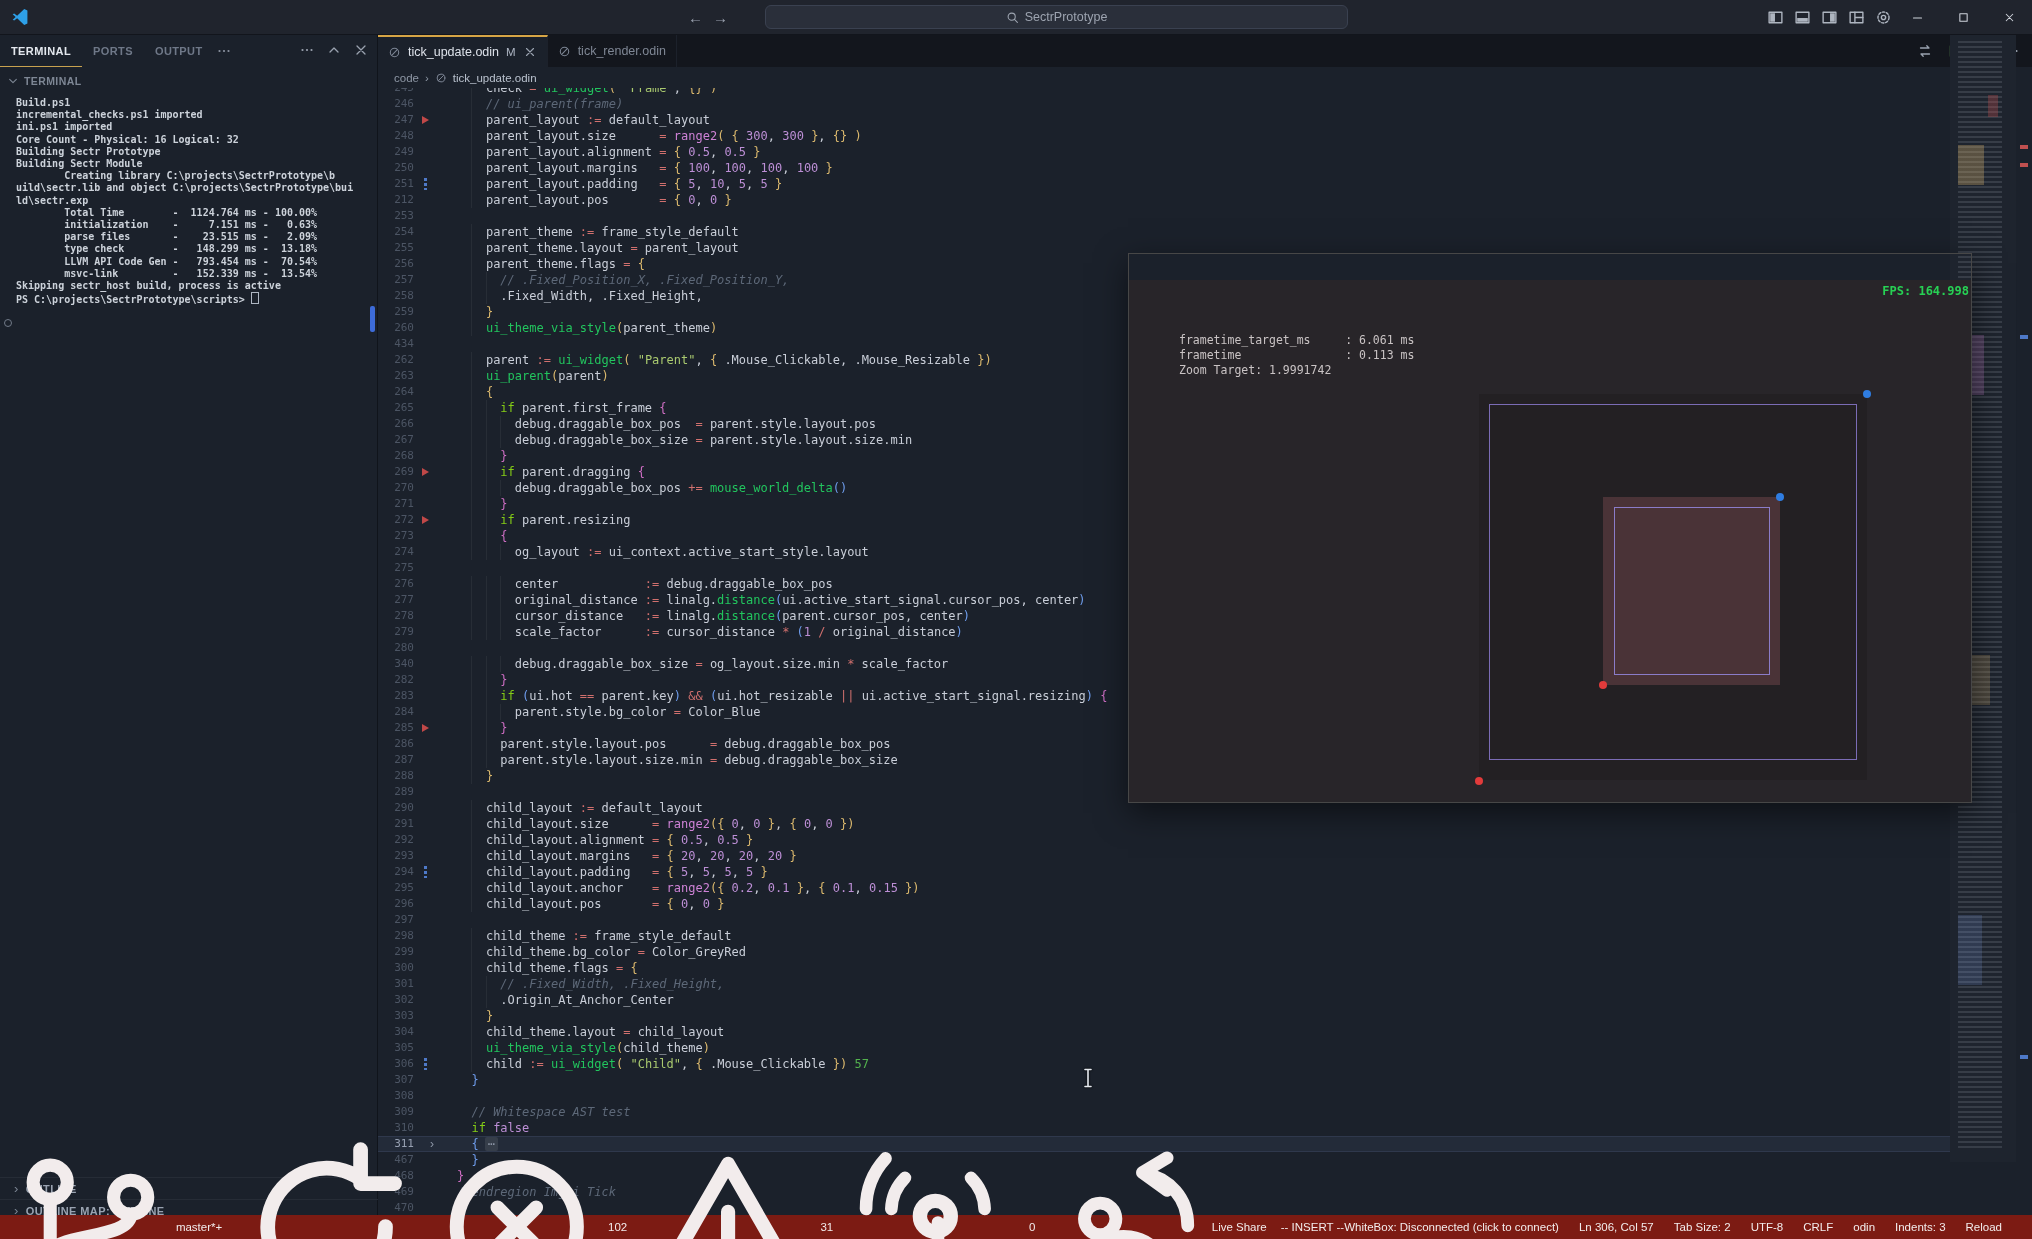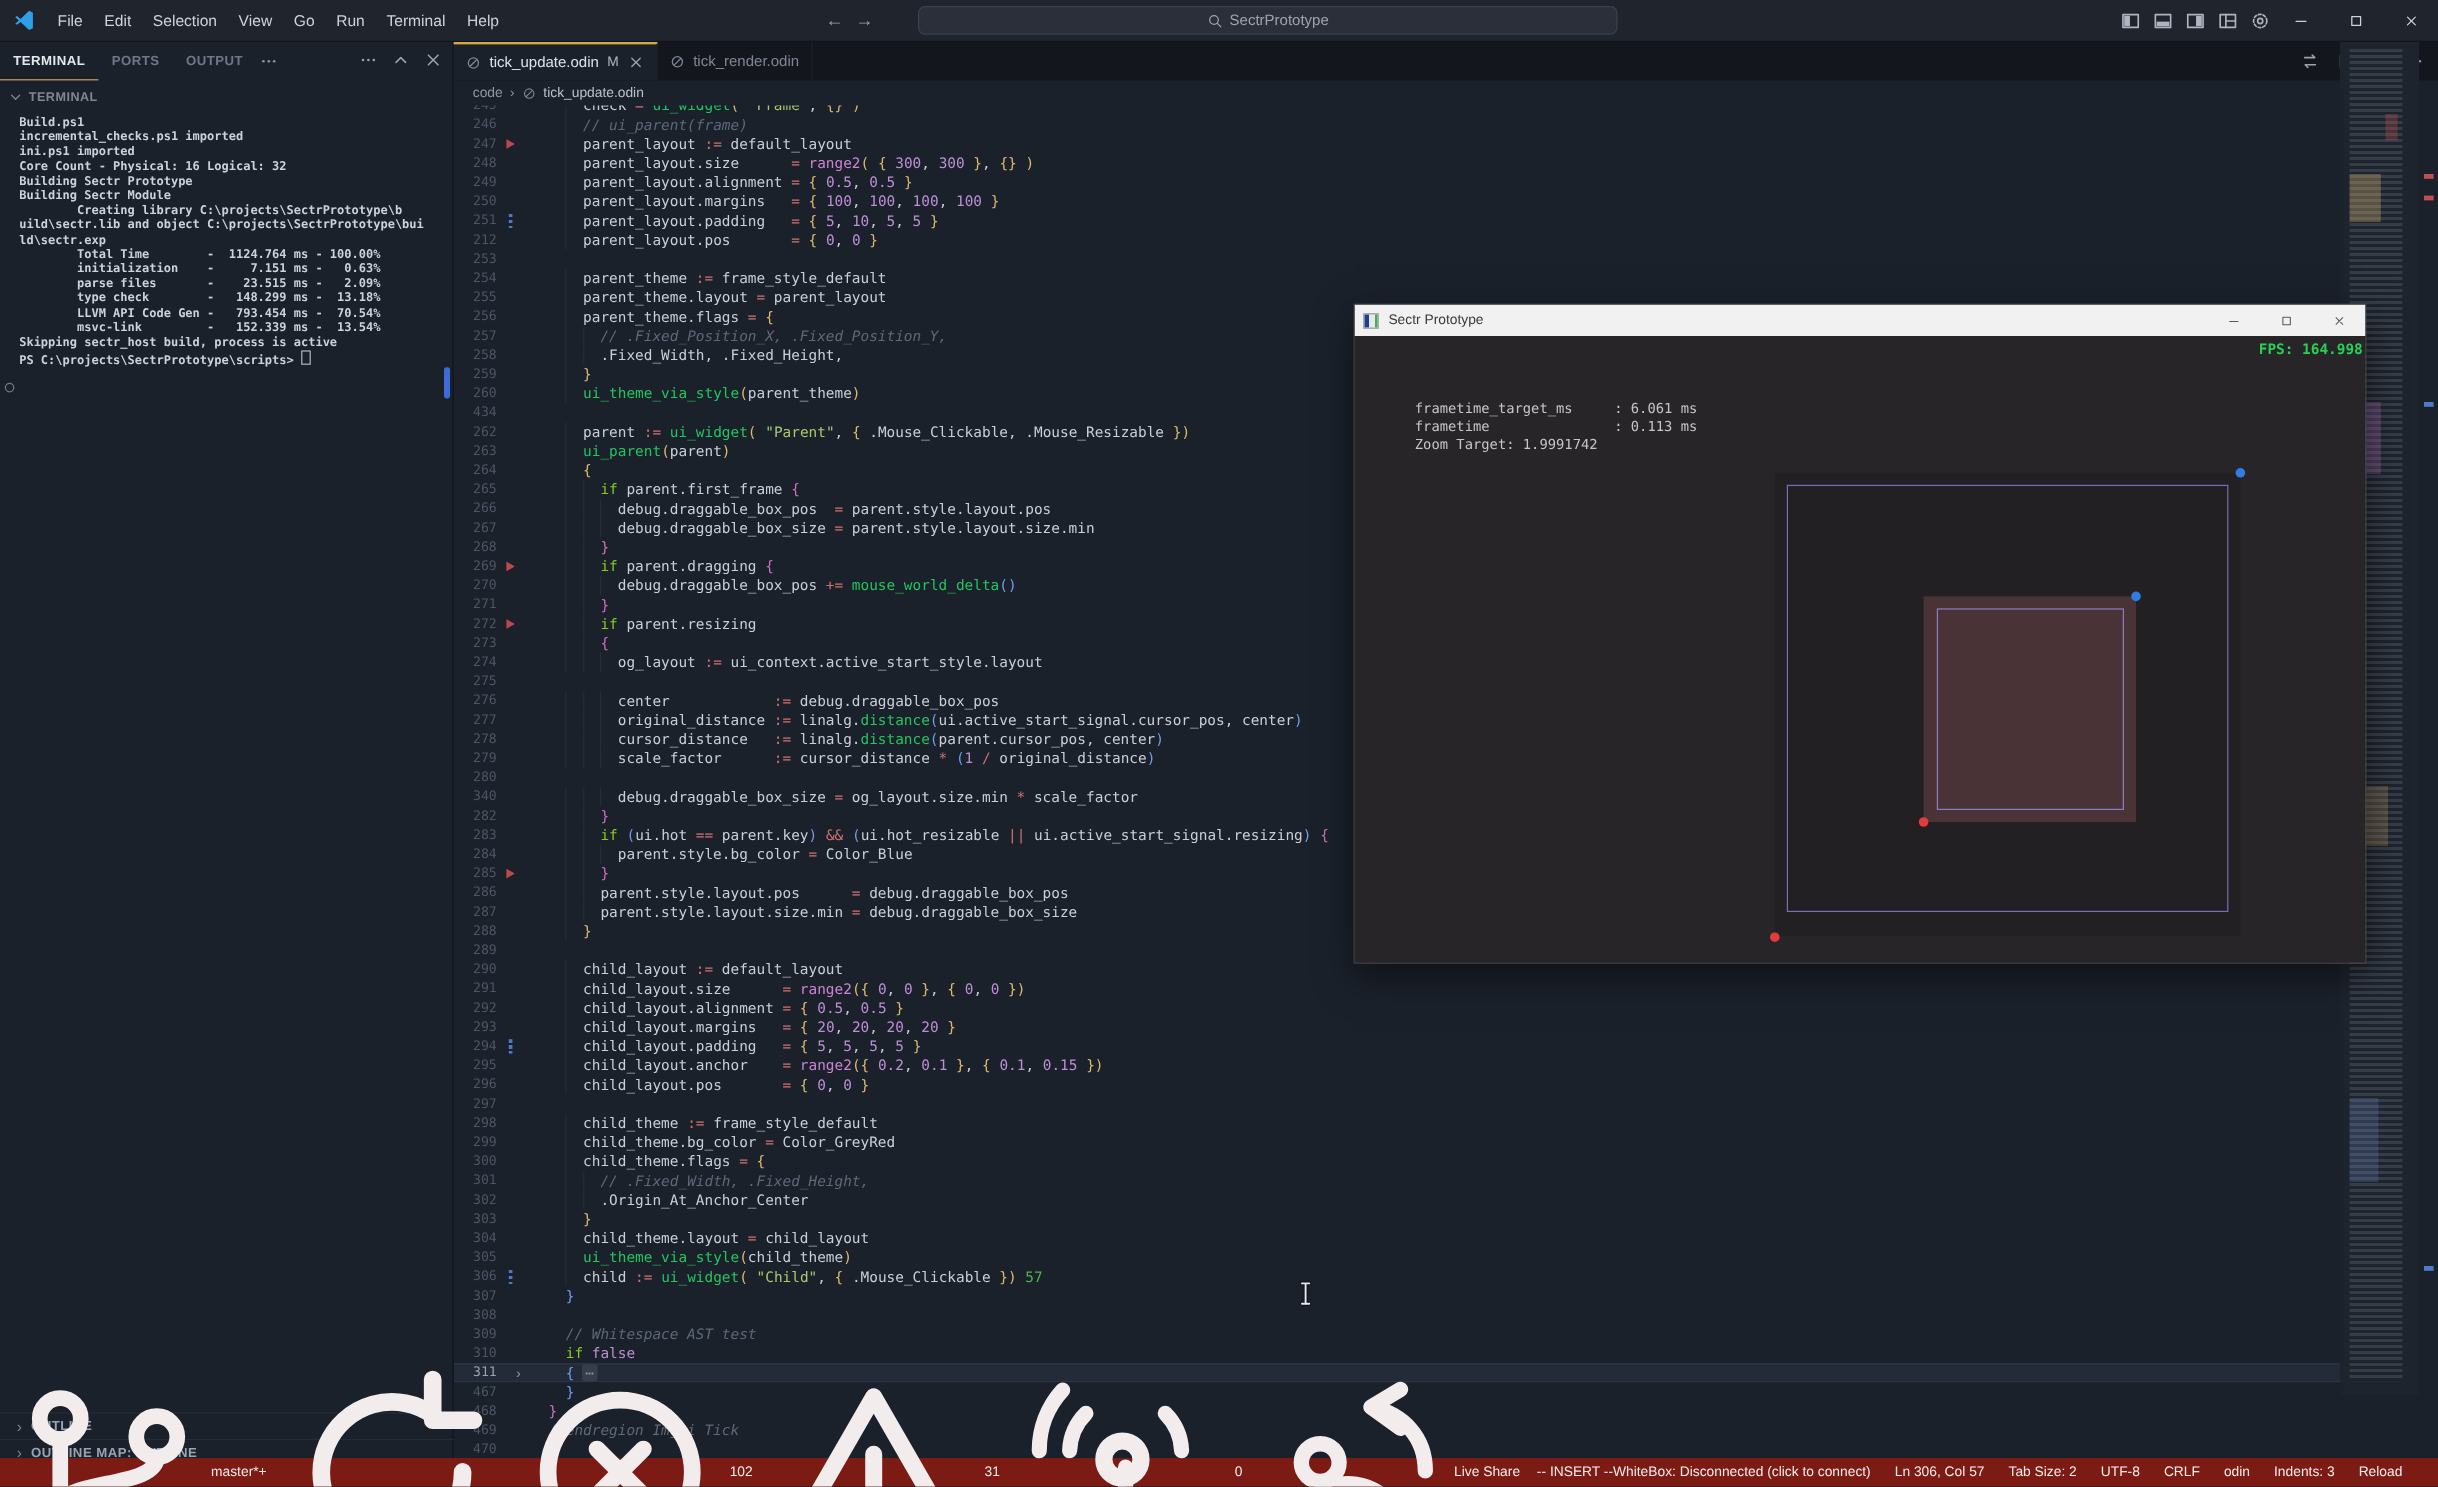--- a/index.html
+++ b/index.html
@@ -119,30 +119,20 @@
 </style>
 </head>
 <body>
 
 <div id="app">
 
   <div id="titlebar">
     <svg id="vscode-logo" viewBox="0 0 17 17">
       <polygon class="fill" style="fill:#2ea0e8" points="12.5,1 5.8,7.3 3,5.1 1.6,5.8 4.4,8.5 1.6,11.2 3,11.9 5.8,9.7 12.5,16 15.5,14.6 15.5,2.4"></polygon>
     </svg>
-    <div id="menubar" style="display: flex;">
-        <div class="menu-item">File</div>
-        <div class="menu-item">Edit</div>
-        <div class="menu-item">Selection</div>
-        <div class="menu-item">View</div>
-        <div class="menu-item">Go</div>
-        <div class="menu-item">Run</div>
-        <div class="menu-item">Terminal</div>
-        <div class="menu-item">Help</div>
-      </div>
     <div id="nav-arrows">
       <span>←</span>
       <span>→</span>
     </div>
     <div id="searchbox">
       <svg style="width:13px;height:13px;" viewBox="0 0 16 16">
           <circle cx="7" cy="7" r="4.4"></circle>
           <path d="M10.4 10.4 14 14"></path>
         </svg>
       <span>SectrPrototype</span>
@@ -700,41 +690,20 @@
     <div id="minimap"></div>
     <div id="overview-ruler">
       <div class="ruler-mark" style="top:110px;background:#c05050;"></div>
       <div class="ruler-mark" style="top:128px;background:#c05050;"></div>
       <div class="ruler-mark" style="top:300px;background:#4e79c8;"></div>
       <div class="ruler-mark" style="top:1020px;background:#4e79c8;"></div>
     </div>
   </div>
 
   <div id="overlay">
-    <div id="ov-titlebar">
-      <div id="ov-app-icon"></div>
-      <span id="ov-title">Sectr Prototype</span>
-      <div id="ov-controls">
-          <div class="wbtn">
-            <svg viewBox="0 0 16 16">
-              <path d="M3 8.5h10"></path>
-            </svg>
-          </div>
-          <div class="wbtn">
-            <svg viewBox="0 0 16 16">
-              <rect x="3.5" y="3.5" width="9" height="9"></rect>
-            </svg>
-          </div>
-          <div class="wbtn">
-            <svg viewBox="0 0 16 16">
-              <path d="M4 4l8 8M12 4l-8 8"></path>
-            </svg>
-          </div>
-        </div>
-    </div>
     <div id="ov-content">
       <div id="ov-fps">FPS: 164.998</div>
       <div id="ov-stats"><div>frametime_target_ms     : 6.061 ms</div><div>frametime               : 0.113 ms</div><div>Zoom Target: 1.9991742</div></div>
       <div id="ov-canvas">
           <div class="ov-box" style="left: 350px; top: 114px; width: 388px; height: 386px; background: rgb(35, 32, 35);"></div>
           <div class="ov-box" style="left: 360px; top: 124px; width: 368px; height: 356px; border: 1px solid rgb(123, 108, 181);"></div>
           <div class="ov-box" style="left: 474px; top: 217px; width: 177px; height: 188px; background: rgb(74, 51, 55);"></div>
           <div class="ov-box" style="left: 485px; top: 227px; width: 156px; height: 168px; border: 1px solid rgb(139, 124, 200);"></div>
           <div class="ov-dot" style="left: 734px; top: 110px; background: rgb(47, 125, 225);"></div>
           <div class="ov-dot" style="left: 647px; top: 213px; background: rgb(47, 125, 225);"></div>

